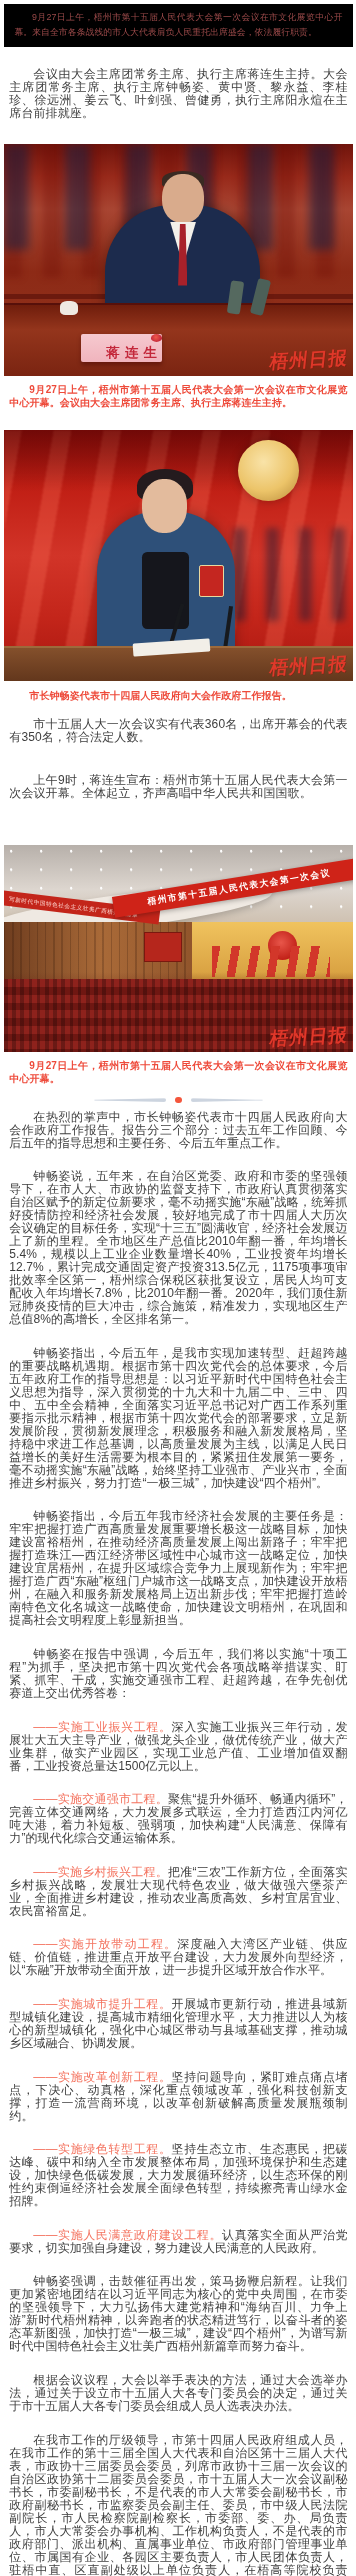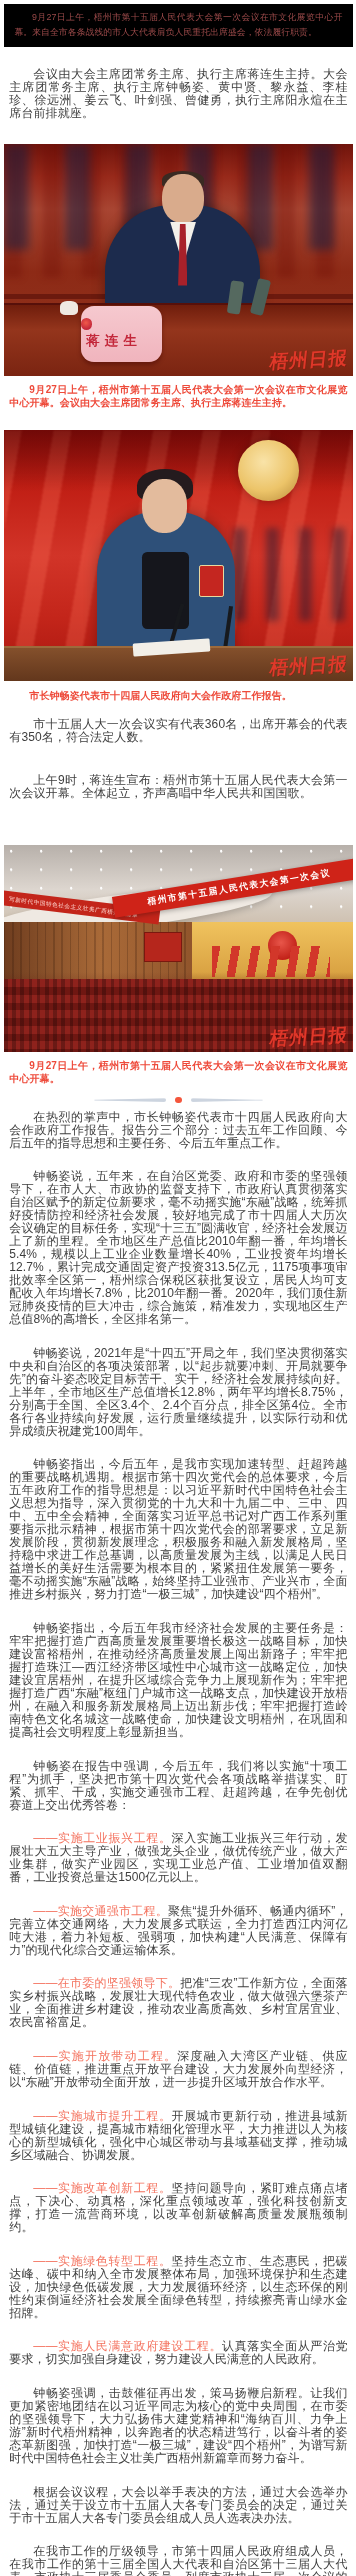--- a/index.html
+++ b/index.html
@@ -42,23 +42,23 @@
     background:linear-gradient(180deg,#6f1d0c,#94351c 35%,#7a2411 100%);
     border-top:2.1px solid #57100a;}
   .p1-suit{left:101px;top:61px;width:155px;height:124px;background:#1c2b4d;
     border-radius:67px 67px 9.3px 9.3px;box-shadow:0 0 12.4px rgba(0,0,0,.35);}
   .p1-head{left:158px;top:30px;width:42px;height:49px;background:#d9ab8c;border-radius:46%;}
   .p1-hairline{left:158px;top:27px;width:42px;height:17.5px;background:#3a2a22;border-radius:50% 50% 20% 20%;}
   .p1-shirt{left:166px;top:78px;width:26px;height:44px;background:#f3f0ea;
     clip-path:polygon(0 0,100% 0,50% 100%);}
   .p1-tie{left:174px;top:80px;width:9.3px;height:62px;background:#a8212a;
     clip-path:polygon(20% 0,80% 0,100% 100%,0 100%);}
-  .p1-plate{left:77px;bottom:13.4px;width:81px;height:56px;background:linear-gradient(180deg,#f6c9cf,#f0b4bd);
-    border-radius:13px;box-shadow:0 2.1px 4.1px rgba(60,0,0,.4);display:flex;flex-direction:column;
-    align-items:flex-start;justify-content:center;}
+  .p1-plate{left:77px;bottom:13.4px;width:81px;height:28px;background:linear-gradient(180deg,#f6c9cf,#f0b4bd);
+    border-radius:2px;box-shadow:0 2.1px 4.1px rgba(60,0,0,.4);display:flex;flex-direction:column;
+    align-items:flex-end;justify-content:center;}
   .p1-plate .emblem{width:11.3px;height:11.3px;border-radius:50%;
     background:radial-gradient(circle at 45% 40%,#f05a4a,#c3273a 70%);margin-bottom:2.1px;}
   .p1-plate .name{color:#c3273a;font-size:13.4px;font-weight:700;letter-spacing:5.2px;text-indent:5.2px;}
   .p1-cup{left:56px;bottom:61px;width:17.5px;height:13.4px;background:#efe9e2;border-radius:40% 40% 30% 30%;}
   .p1-mic1{left:225px;bottom:62px;width:13.4px;height:33px;background:#55695f;border-radius:3.1px;
     transform:rotate(8deg);}
   .p1-mic2{left:250px;bottom:61px;width:13.4px;height:36px;background:#4c6058;border-radius:3.1px;
     transform:rotate(14deg);}
 
   
@@ -212,28 +212,27 @@
   <p class="caption">9月27日上午，梧州市第十五届人民代表大会第一次会议在市文化展览中心开幕。</p>
 
   <div class="divider">
     <div class="line left"></div>
     <div class="dot"></div>
     <div class="line right"></div>
   </div>
 
   <p class="para mt-xs">在热烈的掌声中，市长钟畅姿代表市十四届人民政府向大会作政府工作报告。报告分三个部分：过去五年工作回顾、今后五年的指导思想和主要任务、今后五年重点工作。</p>
   <p class="para">钟畅姿说，五年来，在自治区党委、政府和市委的坚强领导下，在市人大、市政协的监督支持下，市政府认真贯彻落实自治区赋予的新定位新要求，毫不动摇实施“东融”战略，统筹抓好疫情防控和经济社会发展，较好地完成了市十四届人大历次会议确定的目标任务，实现“十三五”圆满收官，经济社会发展迈上了新的里程。全市地区生产总值比2010年翻一番，年均增长5.4%，规模以上工业企业数量增长40%，工业投资年均增长12.7%，累计完成交通固定资产投资313.5亿元，1175项事项审批效率全区第一，梧州综合保税区获批复设立，居民人均可支配收入年均增长7.8%，比2010年翻一番。2020年，我们顶住新冠肺炎疫情的巨大冲击，综合施策，精准发力，实现地区生产总值8%的高增长，全区排名第一。</p>
-  <p class="para">钟畅姿说，2021年是“十四五”开局之年，我们坚决贯彻落实中央和自治区的各项决策部署，以“起步就要冲刺、开局就要争先”的奋斗姿态咬定目标苦干、实干，经济社会发展持续向好。上半年，全市地区生产总值增长12.8%，两年平均增长8.75%，分别高于全国、全区3.4个、2.4个百分点，排全区第4位。全市各行各业持续向好发展，运行质量继续提升，以实际行动和优异成绩庆祝建党100周年。</p>
   <p class="para">钟畅姿指出，今后五年，是我市实现加速转型、赶超跨越的重要战略机遇期。根据市第十四次党代会的总体要求，今后五年政府工作的指导思想是：以习近平新时代中国特色社会主义思想为指导，深入贯彻党的十九大和十九届二中、三中、四中、五中全会精神，全面落实习近平总书记对广西工作系列重要指示批示精神，根据市第十四次党代会的部署要求，立足新发展阶段，贯彻新发展理念，积极服务和融入新发展格局，坚持稳中求进工作总基调，以高质量发展为主线，以满足人民日益增长的美好生活需要为根本目的，紧紧扭住发展第一要务，毫不动摇实施“东融”战略，始终坚持工业强市、产业兴市，全面推进乡村振兴，努力打造“一极三城”，加快建设“四个梧州”。</p>
   <p class="para">钟畅姿指出，今后五年我市经济社会发展的主要任务是：牢牢把握打造广西高质量发展重要增长极这一战略目标，加快建设富裕梧州，在推动经济高质量发展上闯出新路子；牢牢把握打造珠江—西江经济带区域性中心城市这一战略定位，加快建设宜居梧州，在提升区域综合竞争力上展现新作为；牢牢把握打造广西“东融”枢纽门户城市这一战略支点，加快建设开放梧州，在融入和服务新发展格局上迈出新步伐；牢牢把握打造岭南特色文化名城这一战略使命，加快建设文明梧州，在巩固和提高社会文明程度上彰显新担当。</p>
   <p class="para">钟畅姿在报告中强调，今后五年，我们将以实施“十项工程”为抓手，坚决把市第十四次党代会各项战略举措谋实、盯紧、抓牢、干成，实施交通强市工程、赶超跨越，在争先创优赛道上交出优秀答卷：</p>
 
   <p class="para"><strong class="lead">——实施工业振兴工程。</strong><span>深入实施工业振兴三年行动，发展壮大五大主导产业，做强龙头企业，做优传统产业，做大产业集群，做实产业园区，实现工业总产值、工业增加值双翻番，工业投资总量达1500亿元以上。</span></p>
   <p class="para"><strong class="lead">——实施交通强市工程。</strong><span>聚焦“提升外循环、畅通内循环”，完善立体交通网络，大力发展多式联运，全力打造西江内河亿吨大港，着力补短板、强弱项，加快构建“人民满意、保障有力”的现代化综合交通运输体系。</span></p>
-  <p class="para"><strong class="lead">——在市委的坚强领导下。</strong><span>把准“三农”工作新方位，全面落实乡村振兴战略，发展壮大现代特色农业，做大做强六堡茶产业，全面推进乡村建设，推动农业高质高效、乡村宜居宜业、农民富裕富足。</span></p>
+  <p class="para"><strong class="lead">——实施乡村振兴工程。</strong><span>把准“三农”工作新方位，全面落实乡村振兴战略，发展壮大现代特色农业，做大做强六堡茶产业，全面推进乡村建设，推动农业高质高效、乡村宜居宜业、农民富裕富足。</span></p>
   <p class="para"><strong class="lead">——实施开放带动工程。</strong><span>深度融入大湾区产业链、供应链、价值链，推进重点开放平台建设，大力发展外向型经济，以“东融”开放带动全面开放，进一步提升区域开放合作水平。</span></p>
   <p class="para"><strong class="lead">——实施城市提升工程。</strong><span>开展城市更新行动，推进县域新型城镇化建设，提高城市精细化管理水平，大力推进以人为核心的新型城镇化，强化中心城区带动与县域基础支撑，推动城乡区域融合、协调发展。</span></p>
   <p class="para"><strong class="lead">——实施改革创新工程。</strong><span>坚持问题导向，紧盯难点痛点堵点，下决心、动真格，深化重点领域改革，强化科技创新支撑，打造一流营商环境，以改革创新破解高质量发展瓶颈制约。</span></p>
   <p class="para"><strong class="lead">——实施绿色转型工程。</strong><span>坚持生态立市、生态惠民，把碳达峰、碳中和纳入全市发展整体布局，加强环境保护和生态建设，加快绿色低碳发展，大力发展循环经济，以生态环保的刚性约束倒逼经济社会发展全面绿色转型，持续擦亮青山绿水金招牌。</span></p>
   <p class="para"><strong class="lead">——实施人民满意政府建设工程。</strong><span>认真落实全面从严治党要求，切实加强自身建设，努力建设人民满意的人民政府。</span></p>
 
   <p class="para">钟畅姿强调，击鼓催征再出发，策马扬鞭启新程。让我们更加紧密地团结在以习近平同志为核心的党中央周围，在市委的坚强领导下，大力弘扬伟大建党精神和“海纳百川、力争上游”新时代梧州精神，以奔跑者的状态精进笃行，以奋斗者的姿态革新图强，加快打造“一极三城”，建设“四个梧州”，为谱写新时代中国特色社会主义壮美广西梧州新篇章而努力奋斗。</p>
   <p class="para">根据会议议程，大会以举手表决的方法，通过大会选举办法，通过关于设立市十五届人大各专门委员会的决定，通过关于市十五届人大各专门委员会组成人员人选表决办法。</p>
   <p class="para">在我市工作的厅级领导，市第十四届人民政府组成人员，在我市工作的第十三届全国人大代表和自治区第十三届人大代表，市政协十三届委员会委员，列席市政协十三届一次会议的自治区政协第十二届委员会委员，市十五届人大一次会议副秘书长，市委副秘书长，不是代表的市人大常委会副秘书长，市政府副秘书长，市监察委员会副主任、委员，市中级人民法院副院长，市人民检察院副检察长，市委部、委、办、局负责人，市人大常委会办事机构、工作机构负责人，不是代表的市政府部门、派出机构、直属事业单位、市政府部门管理事业单位、市属国有企业、各园区主要负责人，市人民团体负责人，驻梧中直、区直副处级以上单位负责人，在梧高等院校负责人，梧州军分区、广西梧州陆军预备役工兵团、武警梧州支队、梧州出入境边防检查站主要负责人等列席会议。</p>
 

